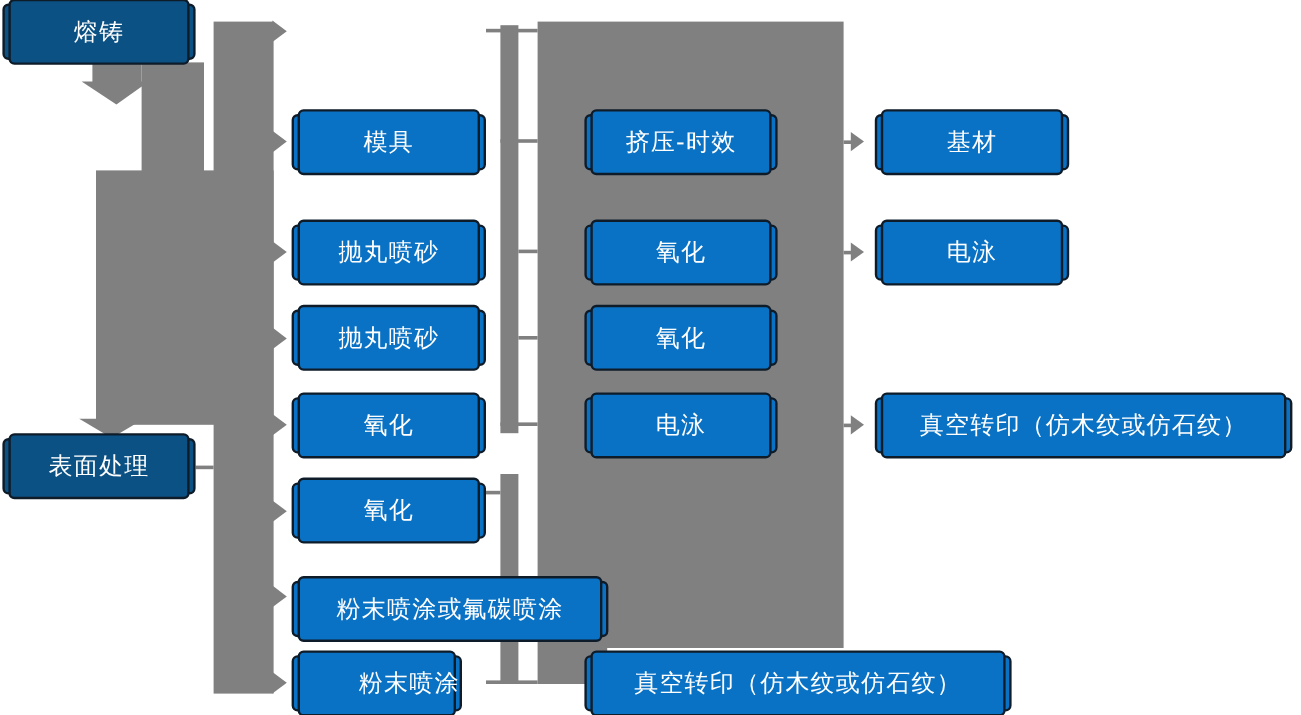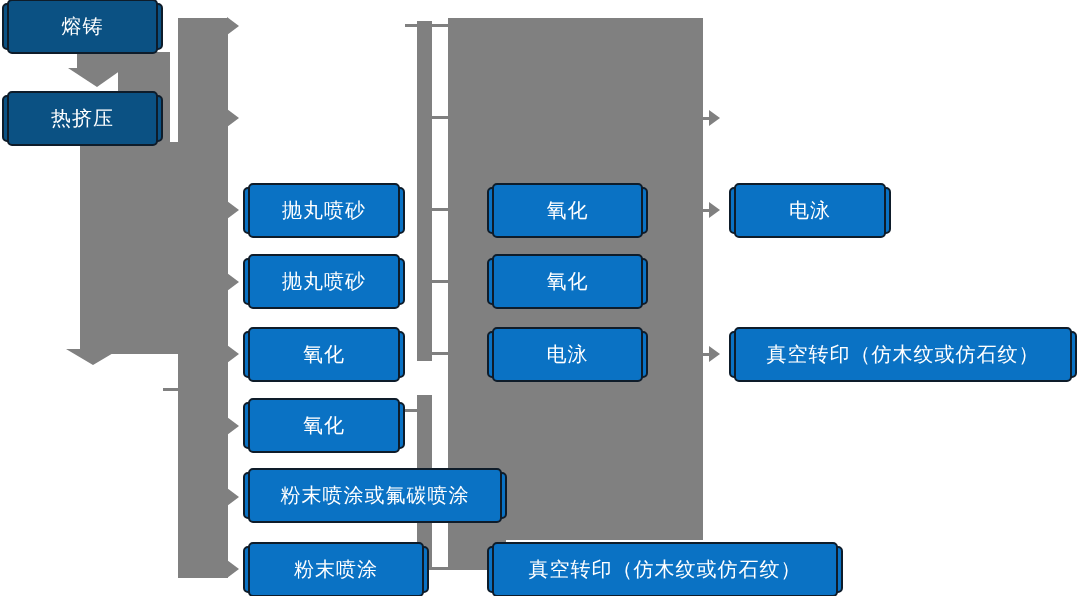--- a/index.html
+++ b/index.html
@@ -68,56 +68,65 @@
   <div class="ln" style="left:703px;top:117px;width:8px;"></div>
   <div class="ar r2" style="left:709px;top:110px;"></div>
   <div class="ln" style="left:703px;top:209px;width:8px;"></div>
   <div class="ar r2" style="left:709px;top:202px;"></div>
   <div class="ln" style="left:703px;top:353px;width:8px;"></div>
   <div class="ar r2" style="left:709px;top:346px;"></div>
 
   <div class="box dark" style="left:2px;top:3px;width:161px;height:47px;">
       <span>熔铸</span>
     </div>
-  <div class="box dark" style="left:2px;top:95px;width:161px;height:47px;">
-      <span>热挤压</span>
+  <div class="box dark" style="left:2px;top:365px;width:161px;height:47px;">
+      <span>表面处理</span>
     </div>
 
+  <div class="box" style="left:243px;top:95px;width:162px;height:47px;">
+      <span>模具</span>
+    </div>
   <div class="box" style="left:243px;top:187px;width:162px;height:47px;">
       <span>抛丸喷砂</span>
     </div>
   <div class="box" style="left:243px;top:258px;width:162px;height:47px;">
       <span>抛丸喷砂</span>
     </div>
   <div class="box" style="left:243px;top:331px;width:162px;height:47px;">
       <span>氧化</span>
     </div>
   <div class="box" style="left:243px;top:402px;width:162px;height:47px;">
       <span>氧化</span>
     </div>
-  <div class="box" style="left:243px;top:472px;width:264px;height:47px;">
+  <div class="box" style="left:243px;top:484px;width:264px;height:47px;">
       <span>粉末喷涂或氟碳喷涂</span>
     </div>
-  <div class="box" style="left:243px;top:546px;width:186px;height:47px;">
+  <div class="box" style="left:243px;top:546px;width:142px;height:47px;justify-content:flex-end;">
       <span>粉末喷涂</span>
     </div>
 
+  <div class="box" style="left:487px;top:95px;width:161px;height:47px;">
+      <span>挤压-时效</span>
+    </div>
   <div class="box" style="left:487px;top:187px;width:161px;height:47px;">
       <span>氧化</span>
     </div>
   <div class="box" style="left:487px;top:258px;width:161px;height:47px;">
       <span>氧化</span>
     </div>
   <div class="box" style="left:487px;top:331px;width:161px;height:47px;">
       <span>电泳</span>
     </div>
   <div class="box" style="left:487px;top:546px;width:356px;height:47px;">
       <span>真空转印（仿木纹或仿石纹）</span>
     </div>
 
+  <div class="box" style="left:729px;top:95px;width:162px;height:47px;">
+      <span>基材</span>
+    </div>
   <div class="box" style="left:729px;top:187px;width:162px;height:47px;">
       <span>电泳</span>
     </div>
   <div class="box" style="left:729px;top:331px;width:348px;height:47px;">
       <span>真空转印（仿木纹或仿石纹）</span>
     </div>
 
 </div>
 
 </body></html>

